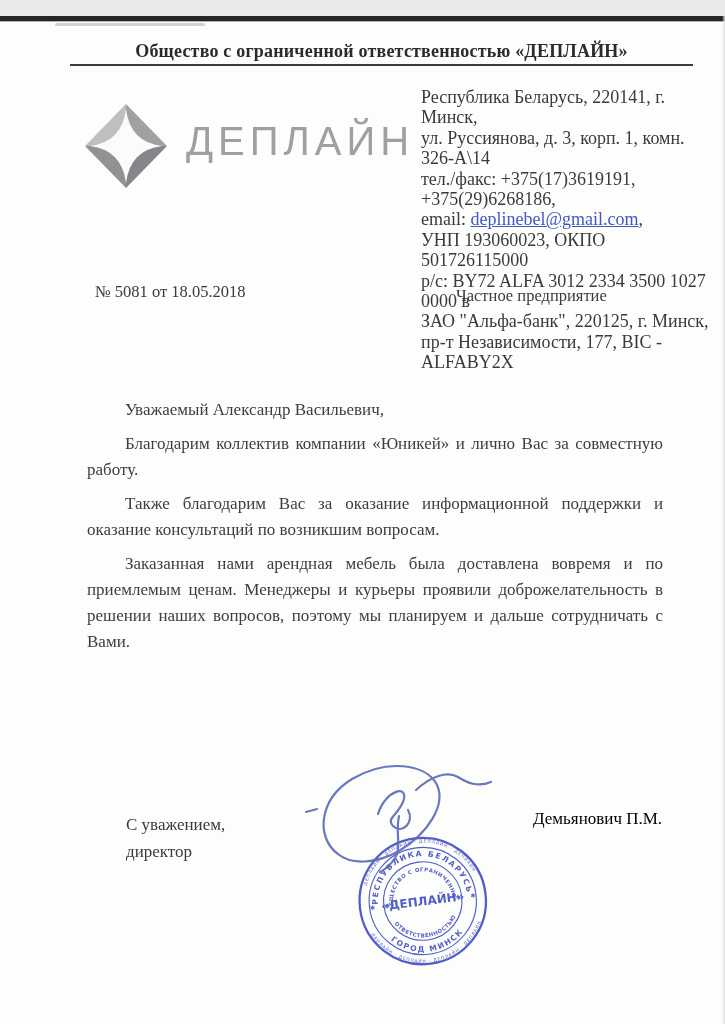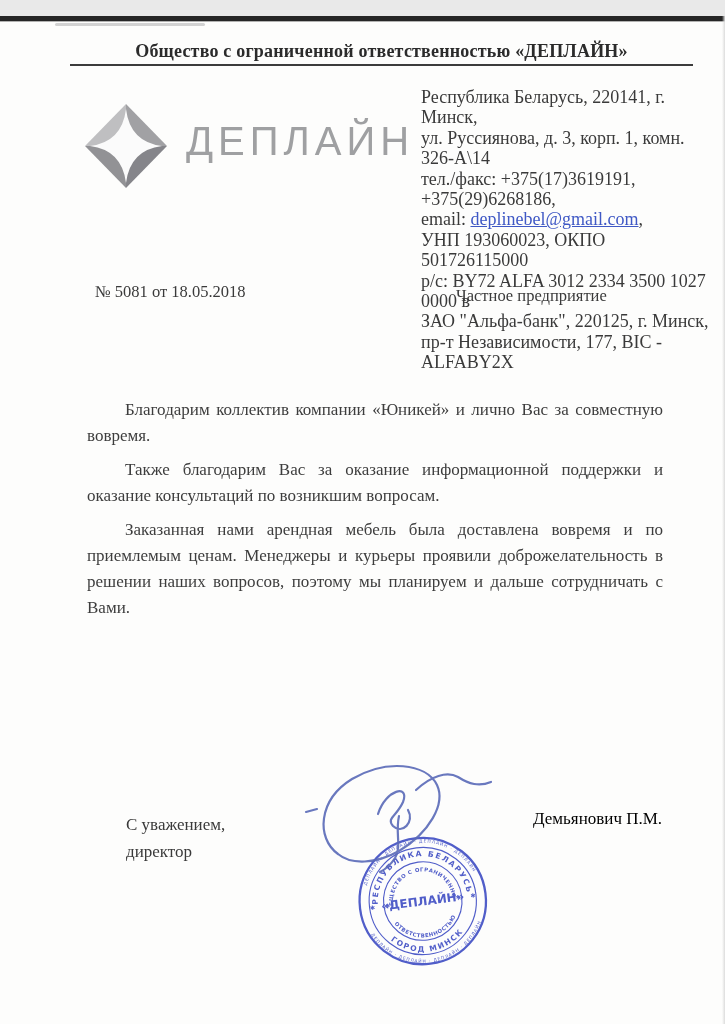--- a/index.html
+++ b/index.html
@@ -85,21 +85,22 @@
     <div>пр-т Независимости, 177, BIC - ALFABY2X</div>
   </div>
 
   <div class="ref-line">№ 5081 от 18.05.2018</div>
 
   <div class="recipient">
     <div>Частное предприятие</div>
   </div>
 
   <div class="body-text">
-    <p>Благодарим коллектив компании «Юникей» и лично Вас за совместную вовремя.</p>
+    <p>Уважаемый Александр Васильевич,</p>
+    <p>Благодарим коллектив компании «Юникей» и лично Вас за совместную работу.</p>
     <p>Также благодарим Вас за оказание информационной поддержки и оказание консультаций по возникшим вопросам.</p>
     <p>Заказанная нами арендная мебель была доставлена вовремя и по приемлемым ценам. Менеджеры и курьеры проявили доброжелательность в решении наших вопросов, поэтому мы планируем и дальше сотрудничать с Вами.</p>
   </div>
 
   <div class="closing">
     <div>С уважением,</div>
     <div>директор</div>
   </div>
   <div class="signer-name">Демьянович П.М.</div>
 

